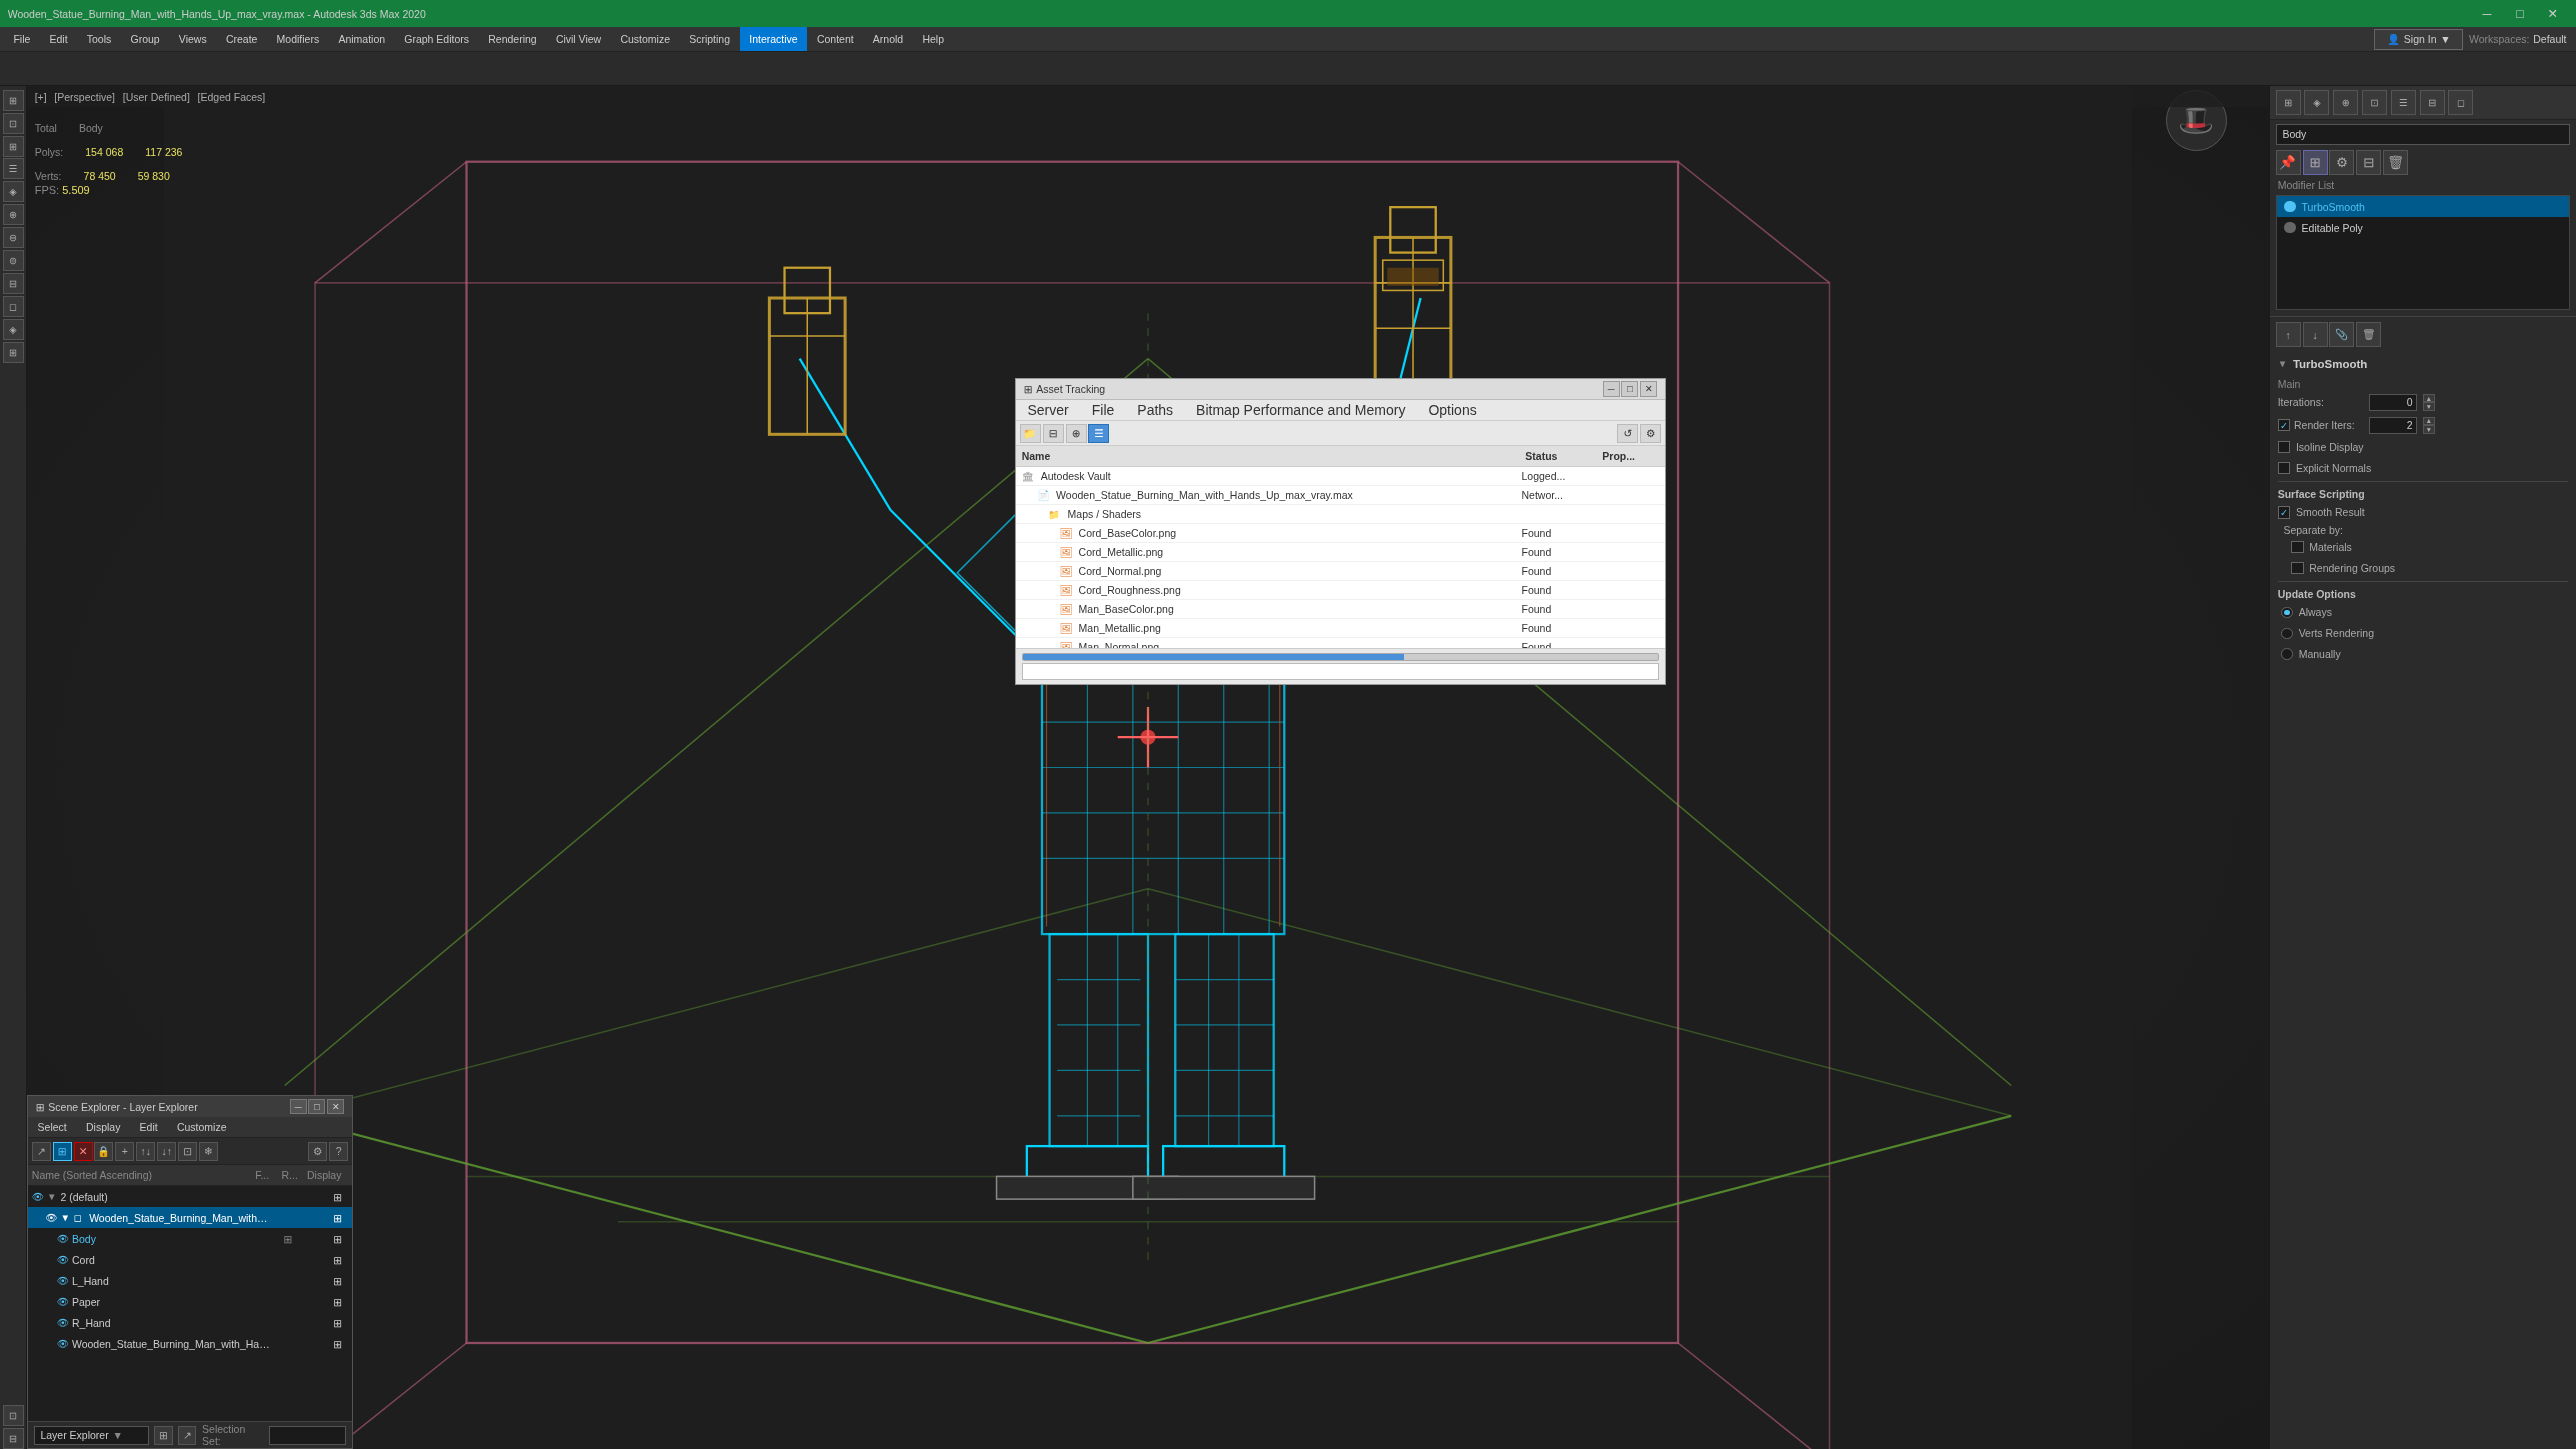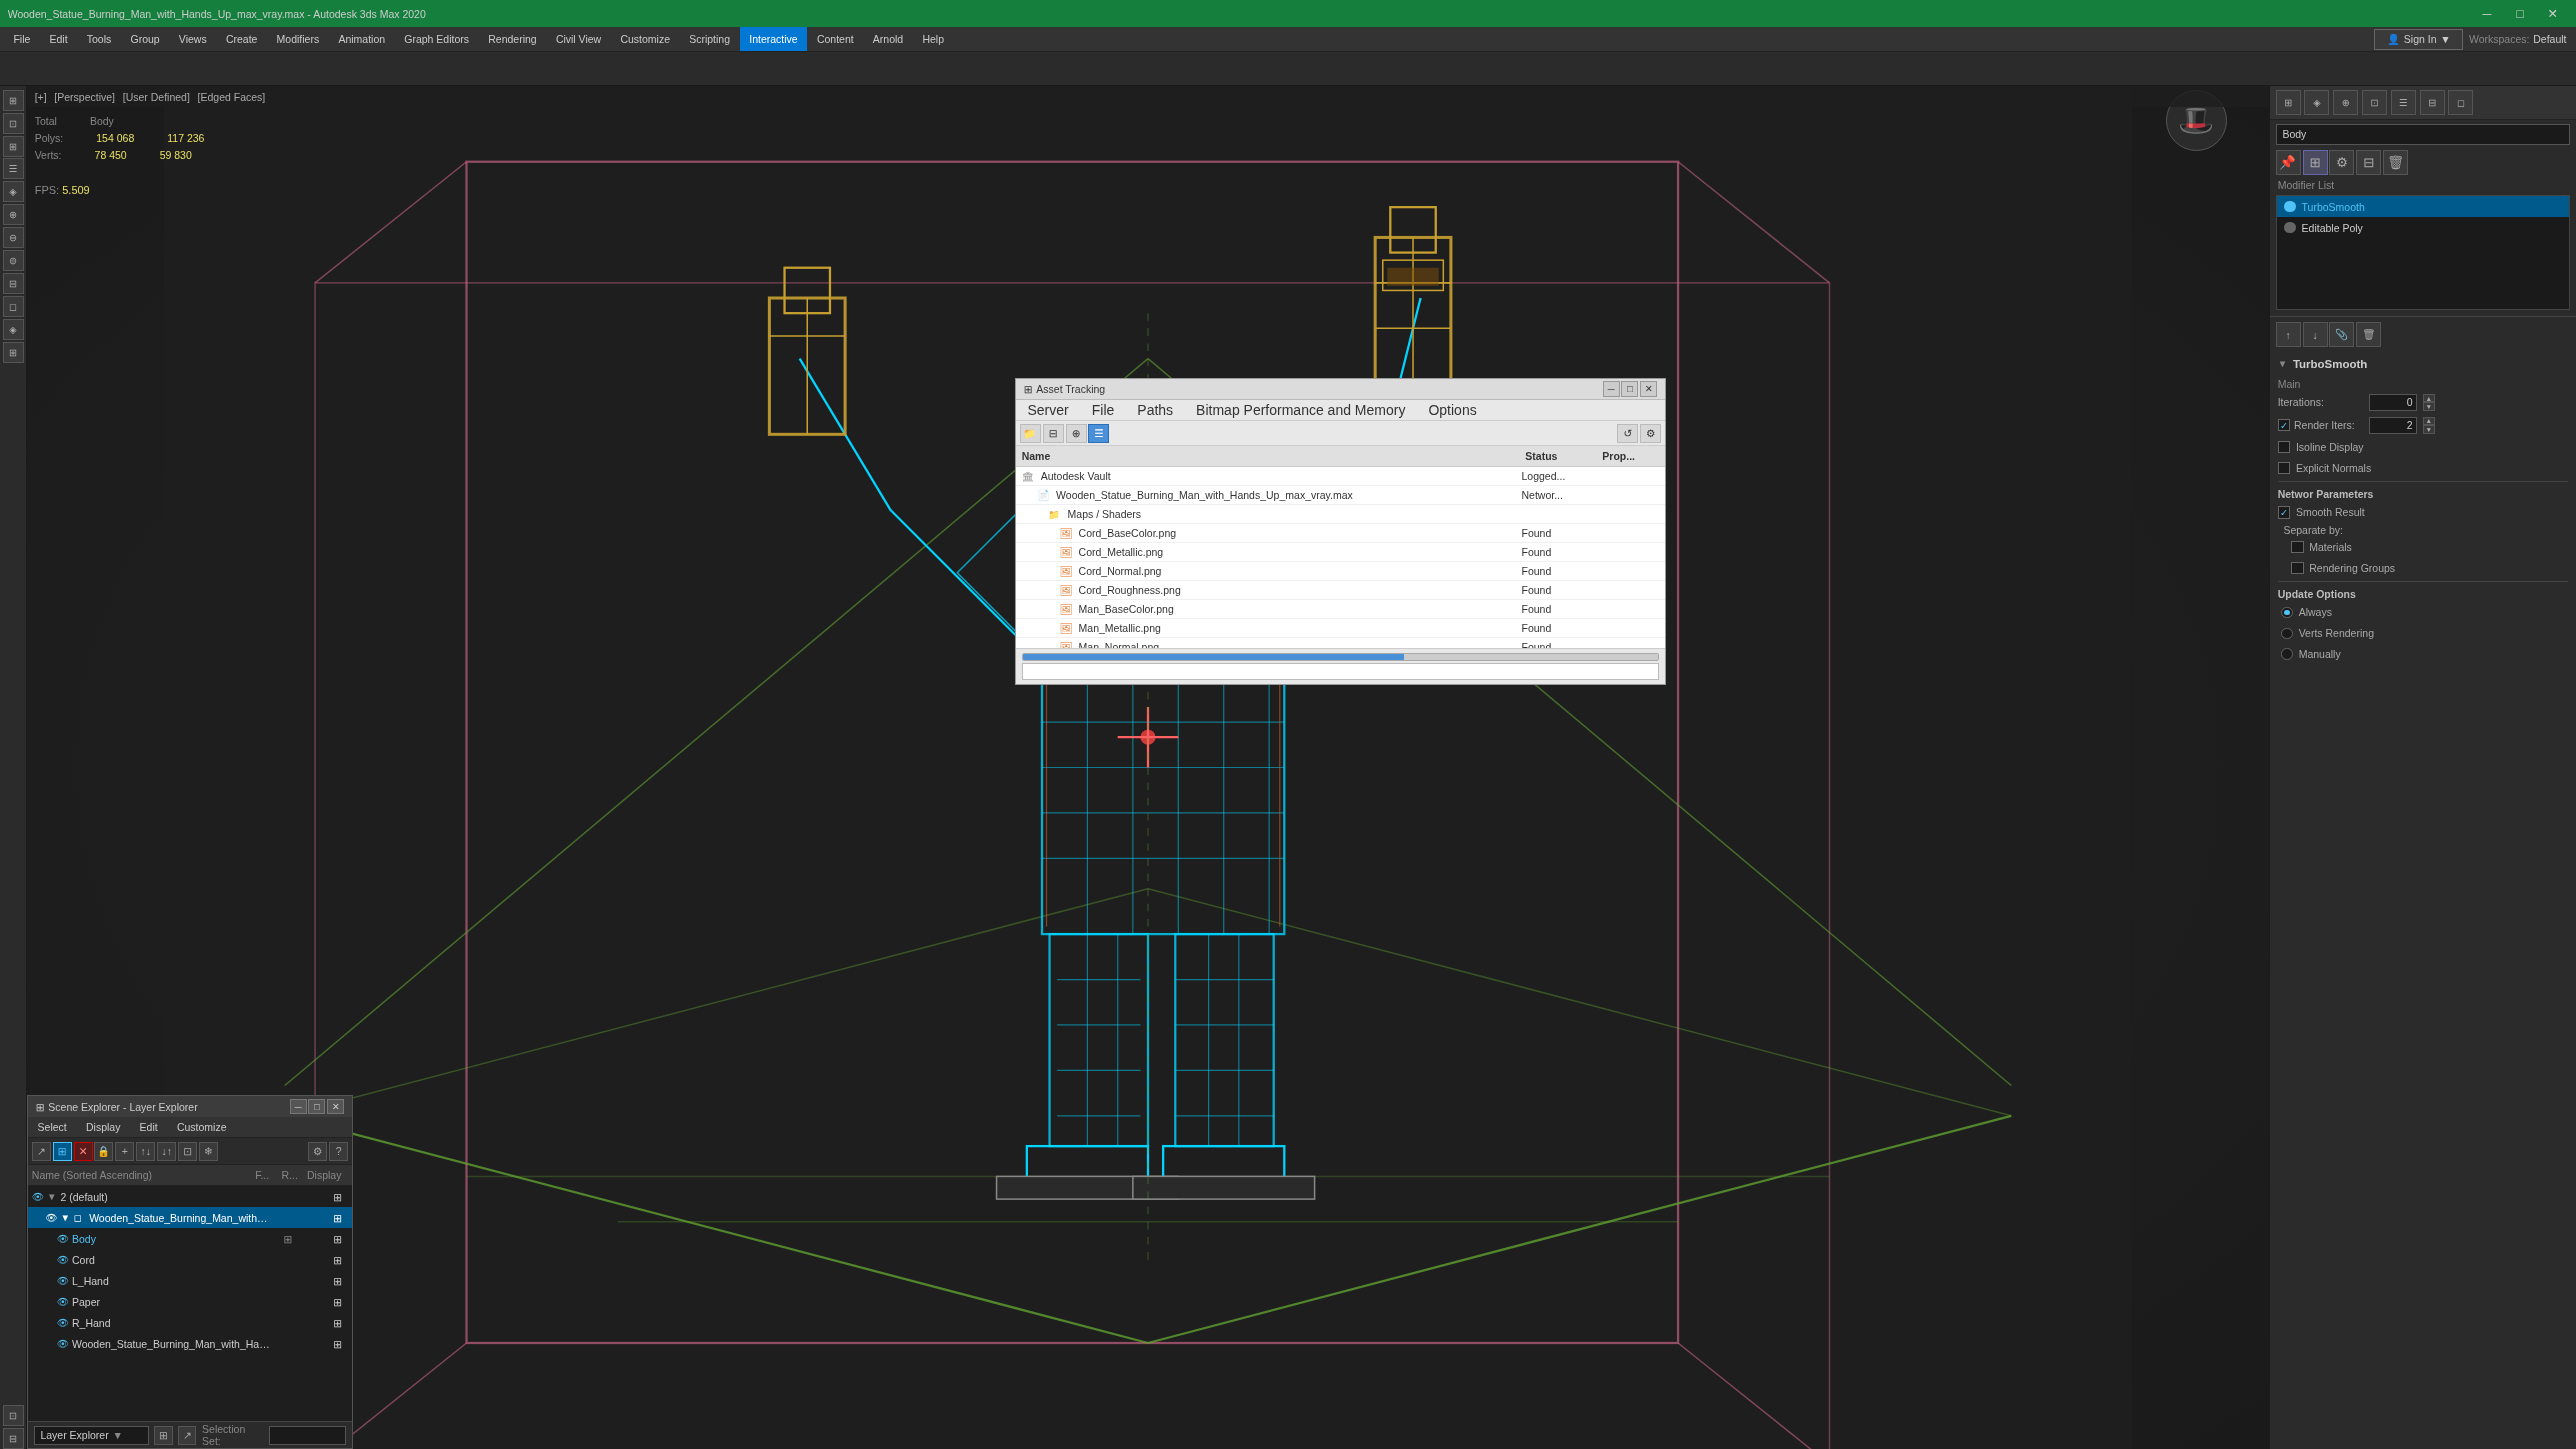--- a/index.html
+++ b/index.html
@@ -130,21 +130,21 @@
 
     
     #stats-overlay {
       position: absolute;
       top: 27px;
       left: 7.7px;
       z-index: 5;
       font-size: 10.5px;
       line-height: 17px;
     }
-    .stat-row { display: flex; gap: 33px; }
+    .stat-row { display: flex; gap: 22px; margin-top: 7px; }
     .stat-label { color: #888; }
     .stat-val { color: #e8e060; text-align: center; }
 
     
     #fps-display {
       position: absolute;
       top: 98px;
       left: 7.7px;
       z-index: 5;
       font-size: 11px;
@@ -997,21 +997,21 @@
         <span class="ts-checkbox-label">Isoline Display</span>
       </div>
 
       <div class="ts-checkbox-row">
         <div class="ts-checkbox"></div>
         <span class="ts-checkbox-label">Explicit Normals</span>
       </div>
 
       <div class="panel-sep"></div>
 
-      <div class="ts-section-title">Networ Parameters</div>
+      <div class="ts-section-title">Surface Scripting</div>
 
       <div class="ts-checkbox-row">
         <div class="ts-checkbox checked"></div>
         <span class="ts-checkbox-label">Smooth Result</span>
       </div>
 
       <div style="margin-left:5.7px;font-size:10.5px;color:#aaa;margin-bottom:1.9px;">Separate by:</div>
 
       <div class="ts-checkbox-row" style="margin-left:13.4px;">
         <div class="ts-checkbox"></div>

